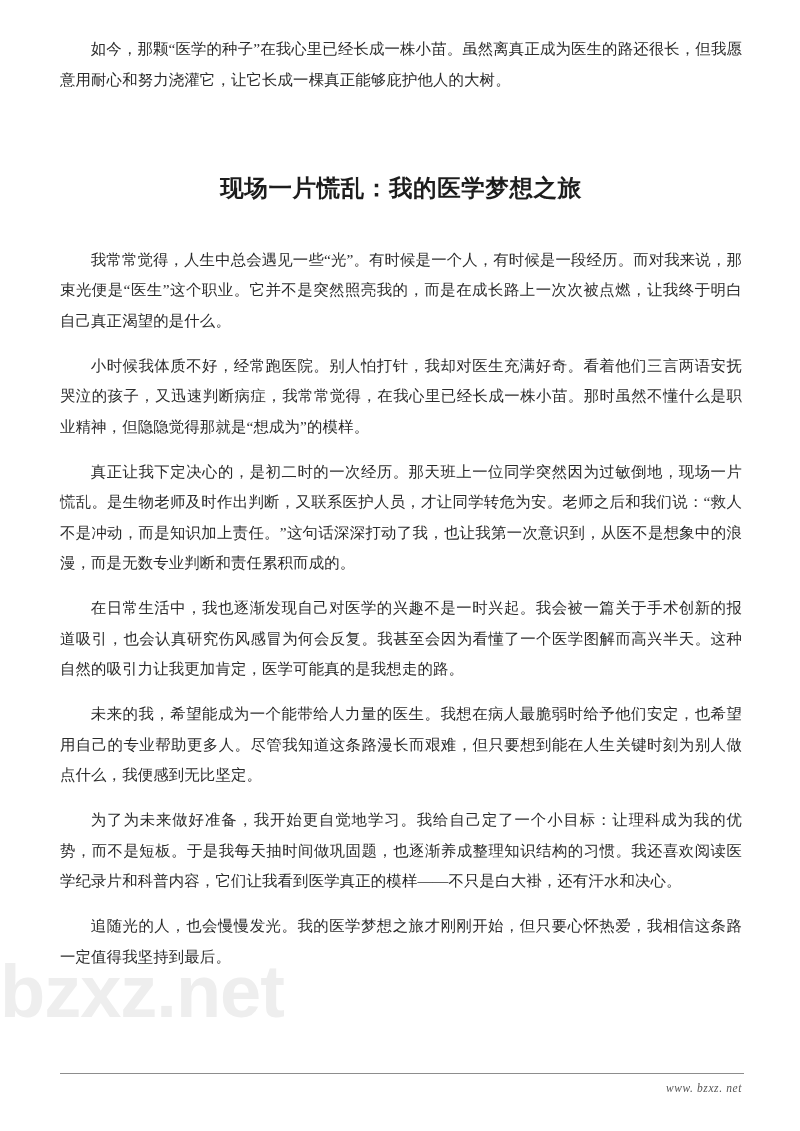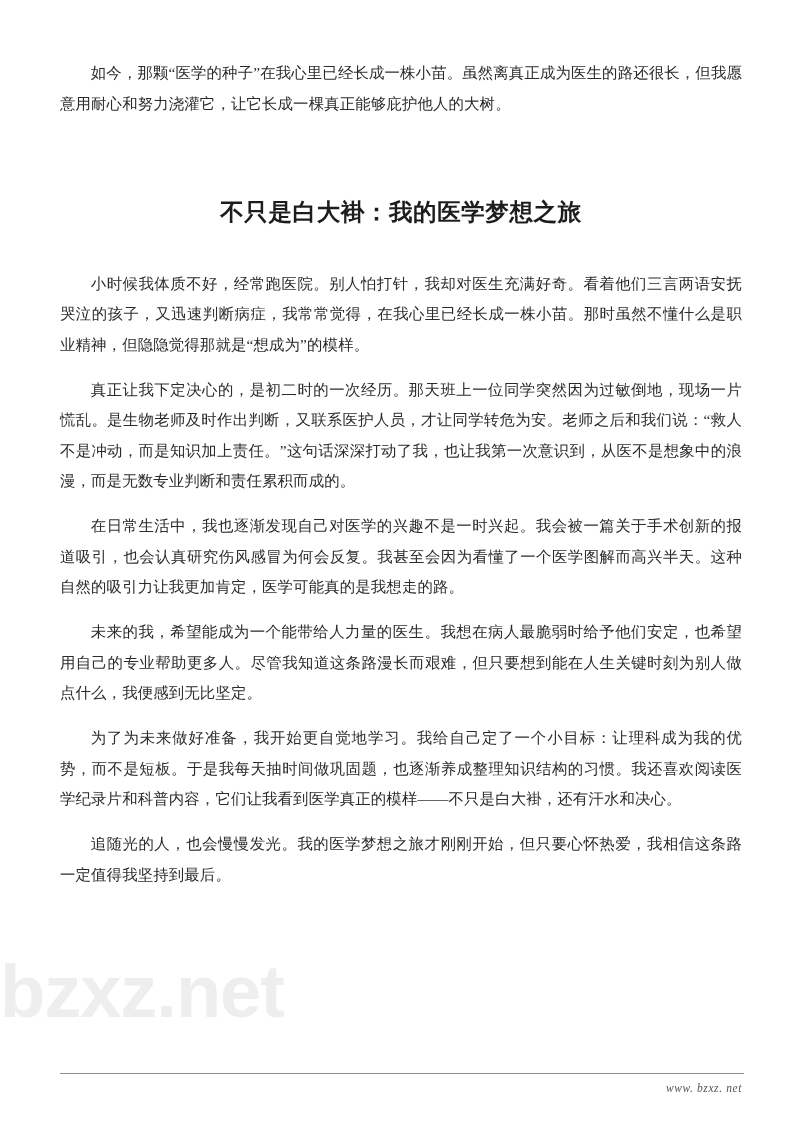--- a/index.html
+++ b/index.html
@@ -51,21 +51,21 @@
     line-height: 30.5px;
     color: #2b2b2b;
     text-align: justify;
     text-justify: inter-ideograph;
     text-indent: 2em;
     font-family: "Liberation Serif", "DejaVu Serif", serif;
     letter-spacing: 0.15px;
   }
 
   .lead-block {
-    margin-top: 58px;
+    margin-top: 34px;
   }
 
   .doc-title {
     margin: 0;
     padding: 0;
     text-align: center;
     font-family: "Liberation Sans", "DejaVu Sans", sans-serif;
     font-weight: 700;
     font-size: 23.5px;
     line-height: 1.35;
@@ -112,25 +112,26 @@
   <div class="watermark">bzxz.net</div>
 
   <div class="content">
 
     <div class="lead-block">
       <p class="para">如今，那颗“医学的种子”在我心里已经长成一株小苗。虽然离真正成为医生的路还很长，但我愿意用耐心和努力浇灌它，让它长成一棵真正能够庇护他人的大树。</p>
     </div>
 
     <div class="title-gap-top"></div>
 
-    <h1 class="doc-title">不只是白大褂：我的医学梦想之旅</h1>
+    <h1 class="doc-title">现场一片慌乱：我的医学梦想之旅</h1>
 
     <div class="title-gap-bottom"></div>
 
     <div>
+      <p class="para body-para">我常常觉得，人生中总会遇见一些“光”。有时候是一个人，有时候是一段经历。而对我来说，那束光便是“医生”这个职业。它并不是突然照亮我的，而是在成长路上一次次被点燃，让我终于明白自己真正渴望的是什么。</p>
       <p class="para body-para">小时候我体质不好，经常跑医院。别人怕打针，我却对医生充满好奇。看着他们三言两语安抚哭泣的孩子，又迅速判断病症，我常常觉得，在我心里已经长成一株小苗。那时虽然不懂什么是职业精神，但隐隐觉得那就是“想成为”的模样。</p>
       <p class="para body-para">真正让我下定决心的，是初二时的一次经历。那天班上一位同学突然因为过敏倒地，现场一片慌乱。是生物老师及时作出判断，又联系医护人员，才让同学转危为安。老师之后和我们说：“救人不是冲动，而是知识加上责任。”这句话深深打动了我，也让我第一次意识到，从医不是想象中的浪漫，而是无数专业判断和责任累积而成的。</p>
       <p class="para body-para">在日常生活中，我也逐渐发现自己对医学的兴趣不是一时兴起。我会被一篇关于手术创新的报道吸引，也会认真研究伤风感冒为何会反复。我甚至会因为看懂了一个医学图解而高兴半天。这种自然的吸引力让我更加肯定，医学可能真的是我想走的路。</p>
       <p class="para body-para">未来的我，希望能成为一个能带给人力量的医生。我想在病人最脆弱时给予他们安定，也希望用自己的专业帮助更多人。尽管我知道这条路漫长而艰难，但只要想到能在人生关键时刻为别人做点什么，我便感到无比坚定。</p>
       <p class="para body-para">为了为未来做好准备，我开始更自觉地学习。我给自己定了一个小目标：让理科成为我的优势，而不是短板。于是我每天抽时间做巩固题，也逐渐养成整理知识结构的习惯。我还喜欢阅读医学纪录片和科普内容，它们让我看到医学真正的模样——不只是白大褂，还有汗水和决心。</p>
       <p class="para body-para">追随光的人，也会慢慢发光。我的医学梦想之旅才刚刚开始，但只要心怀热爱，我相信这条路一定值得我坚持到最后。</p>
     </div>
 
   </div>
 

